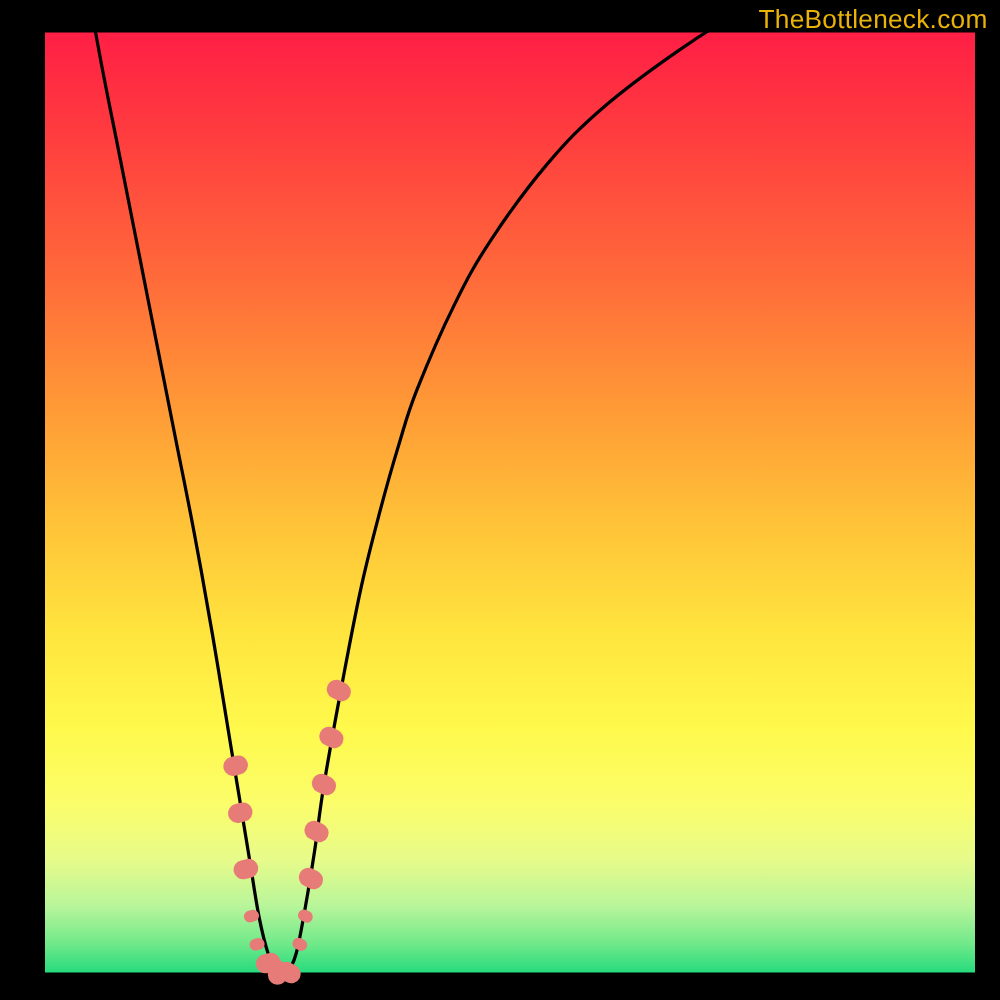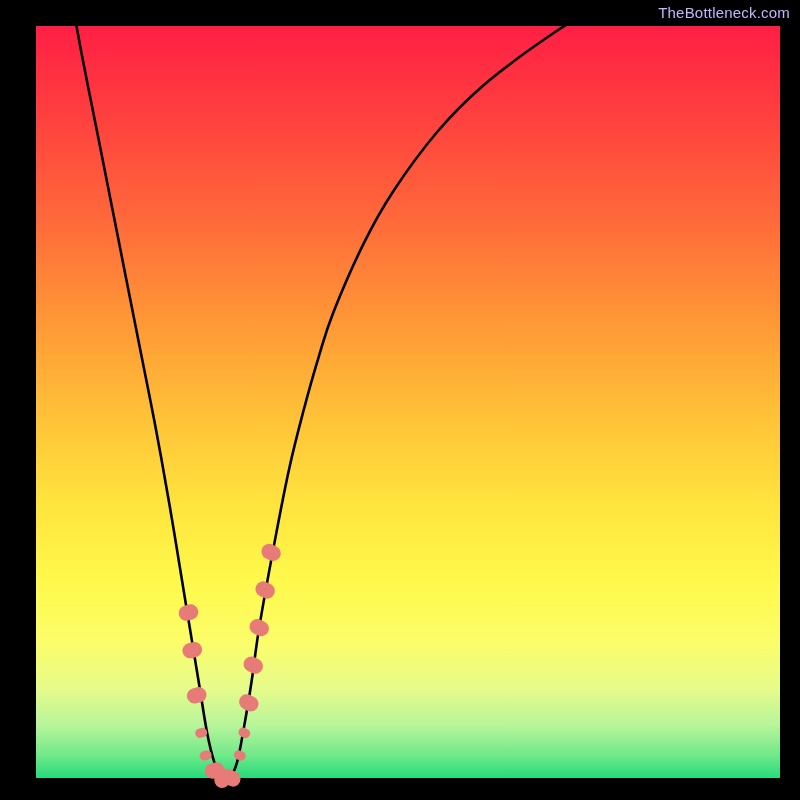--- a/index.html
+++ b/index.html
@@ -38,23 +38,23 @@
       #e7fb8a 88%,
       #b7f59a 93%,
       #6fe989 97%,
       #26db7d 100%
     );
   }
   .watermark {
     position: absolute;
     top: 4px;
     right: 10px;
-    font-size: 15px;
+    font-size: 21px;
     font-weight: 500;
-    color: #c4b5fd;
+    color: #eab308;
     letter-spacing: 0.2px;
     user-select: none;
   }
   svg.curve {
     position: absolute;
     left: 0;
     top: 0;
     width: 744px;
     height: 752px;
     overflow: visible;

